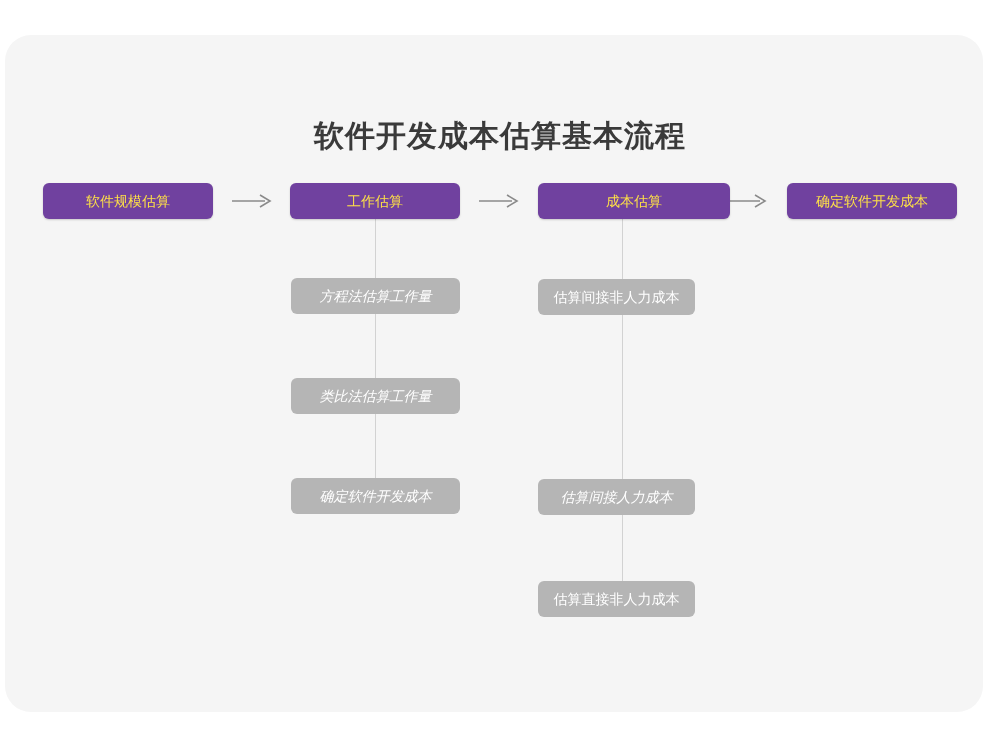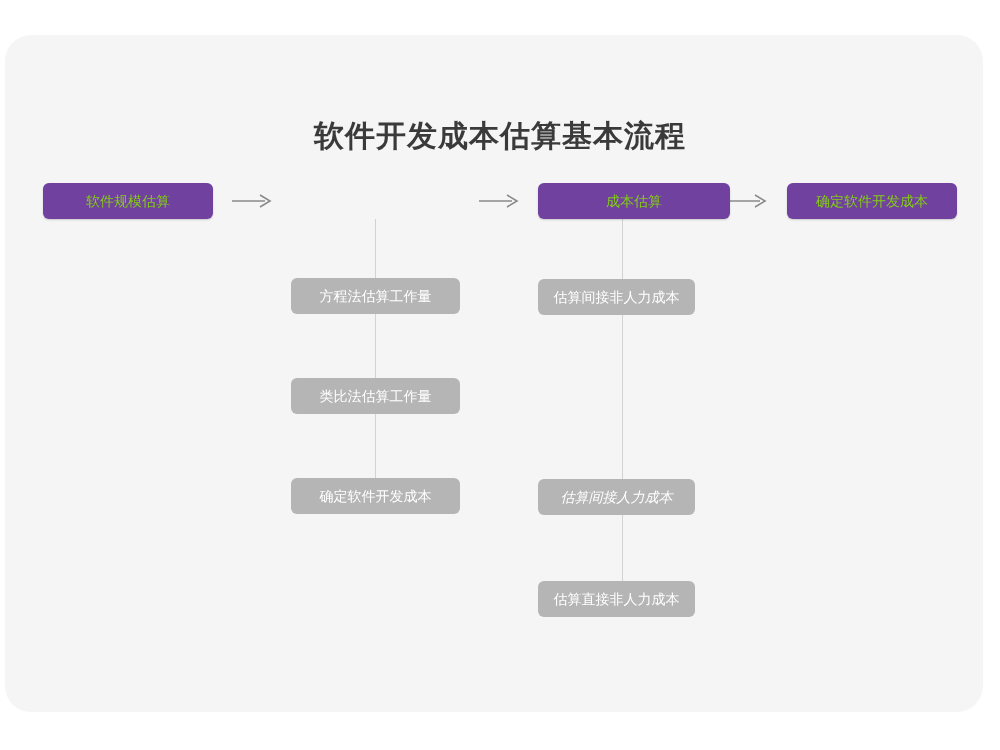--- a/index.html
+++ b/index.html
@@ -48,35 +48,35 @@
     height: 36px;
     line-height: 36px;
     text-align: center;
     border-radius: 6px;
     font-size: 14px;
     white-space: nowrap;
     overflow: hidden;
   }
   .node.primary {
     background: #70419f;
-    color: #84cc16;
+    color: #fde047;
     box-shadow: 0 1px 2px rgba(0,0,0,0.18);
   }
   .node.sub {
     background: #b5b5b5;
     color: #ffffff;
   }
   
   .stage-0 { left: 43px;  width: 170px; top: 183px; }
   .stage-1 { left: 290px; width: 170px; top: 183px; }
   .stage-2 { left: 538px; width: 192px; top: 183px; }
   .stage-3 { left: 787px; width: 170px; top: 183px; }
 
   
-  .colA { left: 291px; width: 169px; }
+  .colA { left: 291px; width: 169px; font-style: italic; }
   .colA-0 { top: 278px; }
   .colA-1 { top: 378px; }
   .colA-2 { top: 478px; }
 
   
   .colB { left: 538px; width: 157px; }
   .colB-0 { top: 279px; }
   .colB-1 { top: 379px; }
   .colB-2 { top: 479px; font-style: italic; }
   .colB-3 { top: 581px; }
@@ -125,20 +125,21 @@
     </svg>
   </div>
   <div class="arrow arrow-2">
     <svg width="42" height="20" viewBox="0 0 42 20" aria-hidden="true">
       <path d="M1 10 H34" stroke="#8a8a8a" stroke-width="1.6" fill="none"></path>
       <path d="M29 4 L39 10 L29 16" stroke="#8a8a8a" stroke-width="1.6" fill="none"></path>
     </svg>
   </div>
 
   <div class="node primary stage-0">软件规模估算</div>
+  <div class="node primary stage-1">工作估算</div>
   <div class="node primary stage-2">成本估算</div>
   <div class="node primary stage-3">确定软件开发成本</div>
 
   <div class="node sub colA colA-0">方程法估算工作量</div>
   <div class="node sub colA colA-1">类比法估算工作量</div>
   <div class="node sub colA colA-2">确定软件开发成本</div>
 
   <div class="node sub colB colB-0">估算间接非人力成本</div>
   <div class="node sub colB colB-2">估算间接人力成本</div>
   <div class="node sub colB colB-3">估算直接非人力成本</div>

